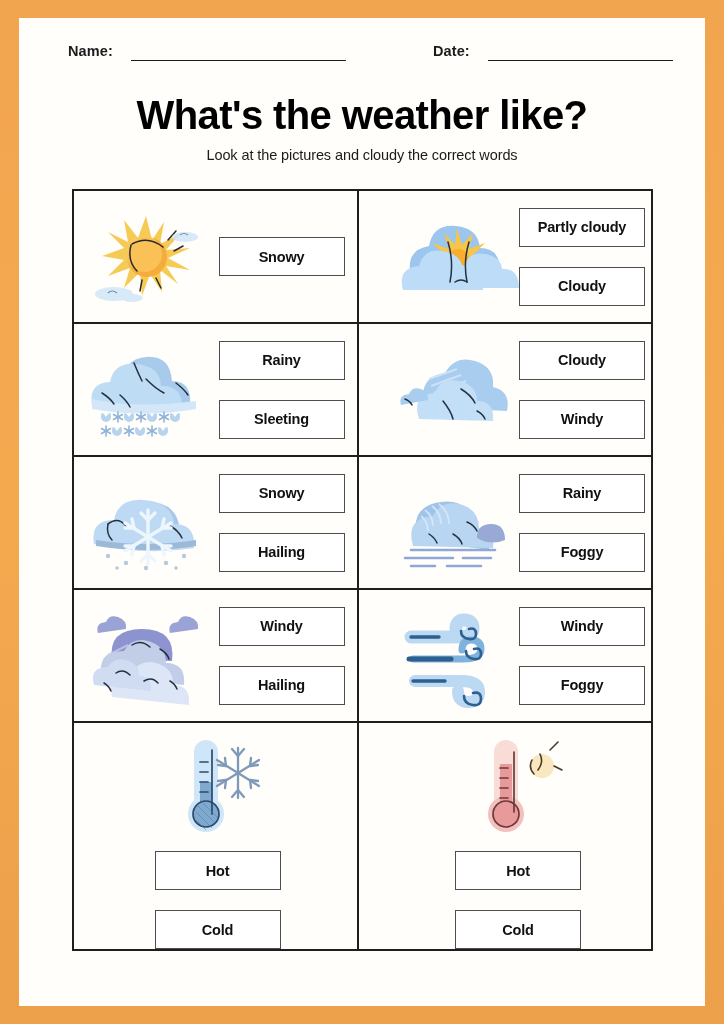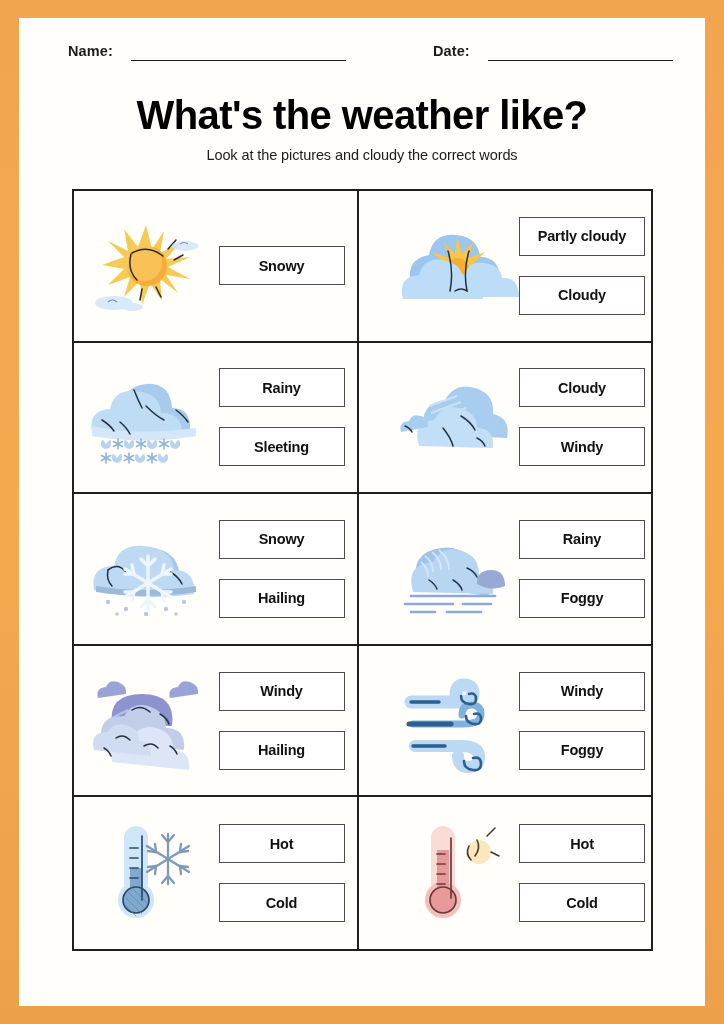--- a/index.html
+++ b/index.html
@@ -107,21 +107,21 @@
     position: relative;
     box-sizing: border-box;
     border-right: 2.4px solid #1f1f1f;
     border-bottom: 2.4px solid #1f1f1f;
     display: flex;
     align-items: center;
     padding: 0 6px 0 10px;
     background: #fffefb;
   }
   .cell.col-right { border-right: none; padding-left: 32px; }
-  .cell.row-last  { border-bottom: none; }
+  .cell.row-last  { border-bottom: none; flex-direction: column; }
 
   .art {
     width: 128px;
     height: 118px;
     flex: 0 0 128px;
     position: relative;
   }
   .art svg { display: block; width: 100%; height: 100%; }
 
   .choices {

